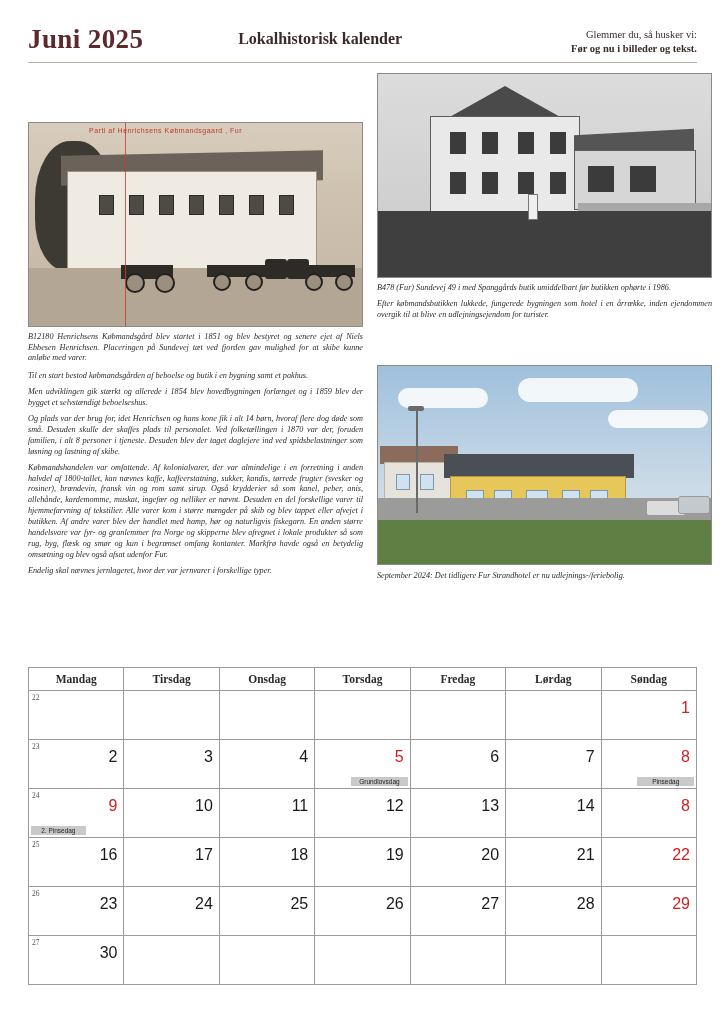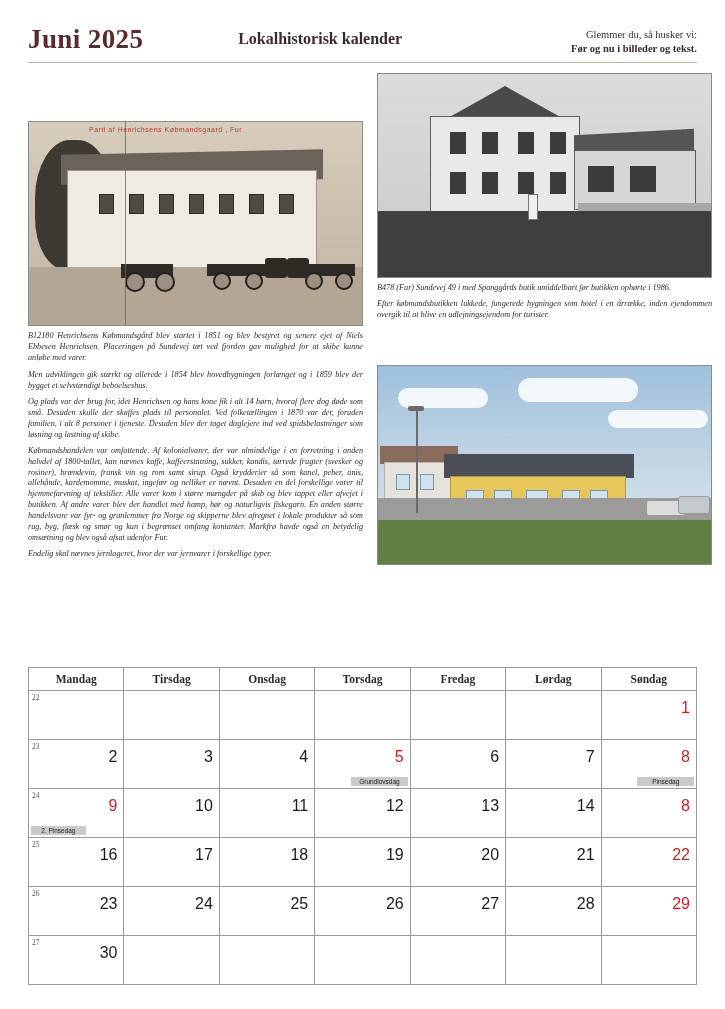--- a/index.html
+++ b/index.html
@@ -155,20 +155,21 @@
         <div class="wheel" style="left:306px; top:150px; width:18px; height:18px;"></div>
         <div class="cart" style="left:236px; top:136px; width:22px; height:20px; border-radius:3px;"></div>
         <div class="cart" style="left:258px; top:136px; width:22px; height:20px; border-radius:3px;"></div>
         <div class="redline"></div>
         <div class="caption-red">Parti af Henrichsens Købmandsgaard , Fur</div>
       </div>
 
       <div class="caption">B12180 Henrichsens Købmandsgård blev startet i 1851 og blev bestyret og senere ejet af Niels Ebbesen Henrichsen. Placeringen på Sundevej tæt ved fjorden gav mulighed for at skibe kunne anløbe med varer.</div>
 
       <div class="body-text">
+        <p>Til en start bestod købmandsgården af beboelse og butik i en bygning samt et pakhus.</p>
         <p>Men udviklingen gik stærkt og allerede i 1854 blev hovedbygningen forlænget og i 1859 blev der bygget et selvstændigt beboelseshus.</p>
         <p>Og plads var der brug for, idet Henrichsen og hans kone fik i alt 14 børn, hvoraf flere dog døde som små. Desuden skulle der skaffes plads til personalet. Ved folketællingen i 1870 var der, foruden familien, i alt 8 personer i tjeneste. Desuden blev der taget daglejere ind ved spidsbelastninger som løsning og lastning af skibe.</p>
         <p>Købmandshandelen var omfattende. Af kolonialvarer, der var almindelige i en forretning i anden halvdel af 1800-tallet, kan nævnes kaffe, kaffeerstatning, sukker, kandis, tørrede frugter (svesker og rosiner), brændevin, fransk vin og rom samt sirup. Også krydderier så som kanel, peber, anis, allehånde, kardemomme, muskat, ingefær og nelliker er nævnt. Desuden en del forskellige varer til hjemmefarvning af tekstilier. Alle varer kom i større mængder på skib og blev tappet eller afvejet i butikken. Af andre varer blev der handlet med hamp, hør og naturligvis fiskegarn. En anden større handelsvare var fyr- og granlemmer fra Norge og skipperne blev afregnet i lokale produkter så som rug, byg, flæsk og smør og kun i begrænset omfang kontanter. Markfrø havde også en betydelig omsætning og blev også afsat udenfor Fur.</p>
         <p>Endelig skal nævnes jernlageret, hvor der var jernvarer i forskellige typer.</p>
       </div>
     </div>
 
     <div class="col">
 
       <div class="photo p2">
@@ -214,20 +215,21 @@
         <div class="w3" style="left:18px;  top:108px; width:14px; height:16px;"></div>
         <div class="w3" style="left:42px;  top:108px; width:14px; height:16px;"></div>
         <div class="asphalt"></div>
         <div class="grass"></div>
         <div class="lamp"></div>
         <div class="pole"></div>
         <div class="car" style="left:268px; top:134px; width:40px; height:16px;"></div>
         <div class="car" style="left:300px; top:130px; width:32px; height:18px; background:#c4c9cd;"></div>
       </div>
 
+      <div class="caption cap-under">September 2024: Det tidligere Fur Strandhotel er nu udlejnings-/feriebolig.</div>
     </div>
   </div>
 
   <div class="cal-wrap">
     <table class="cal">
       <thead>
         <tr>
           <th>Mandag</th>
           <th>Tirsdag</th>
           <th>Onsdag</th>

